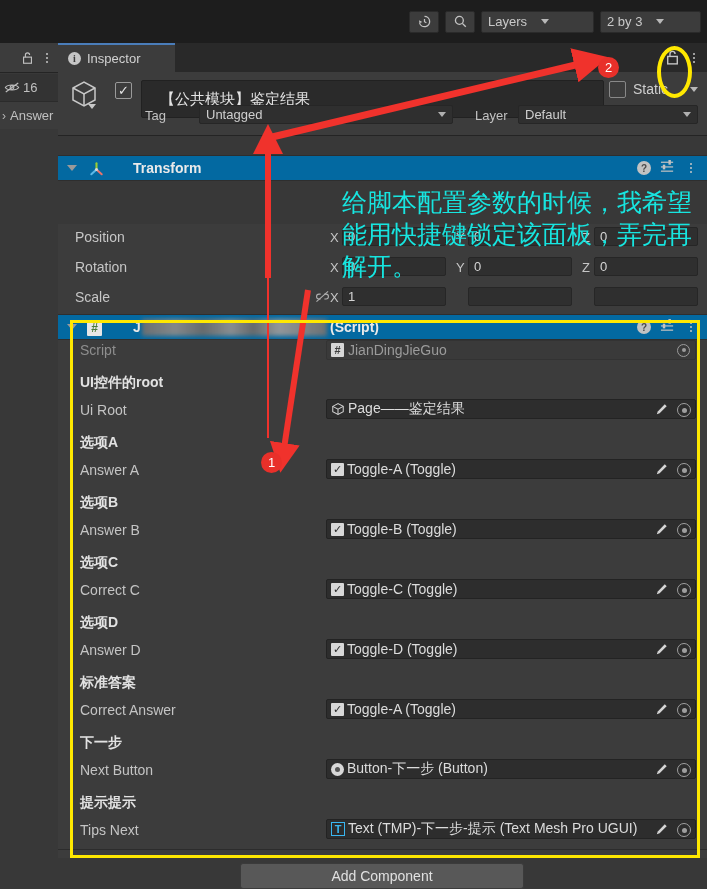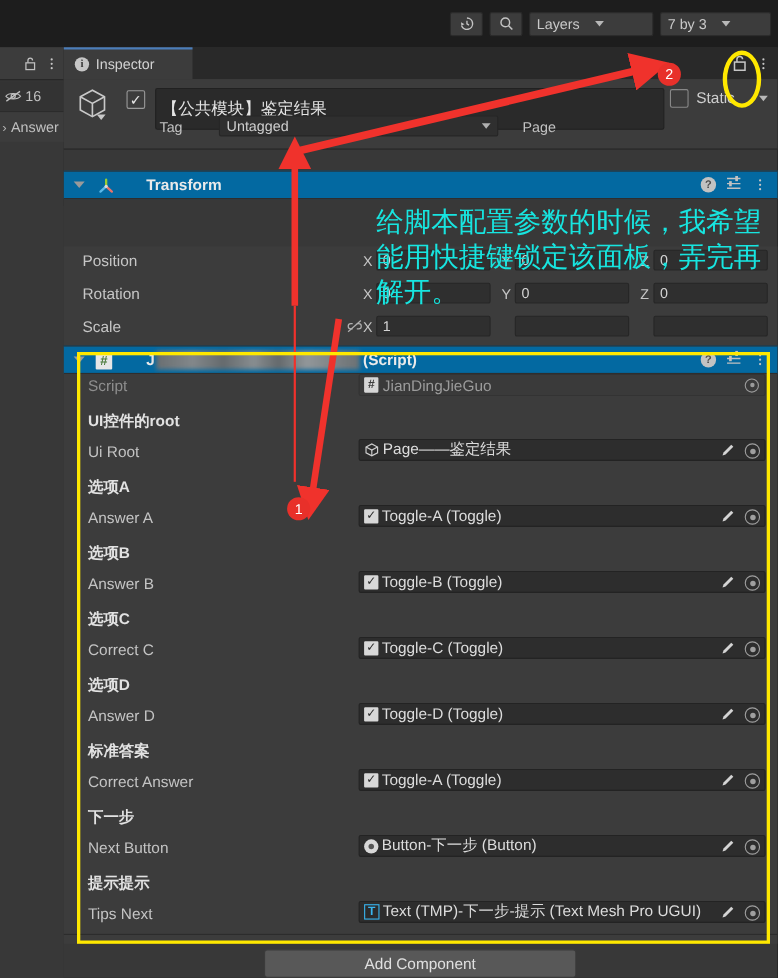--- a/index.html
+++ b/index.html
@@ -66,21 +66,21 @@
 
   
   .go-head { position: absolute; left: 0; top: 29px; width: 649px; height: 64px; background: #3c3c3c;
              border-bottom: 1px solid #242424; }
   .go-cube { position: absolute; left: 11px; top: 7px; width: 36px; height: 34px; }
   .go-check { position: absolute; left: 57px; top: 10px; width: 17px; height: 17px; background: #3c3c3c;
               border: 1px solid #9a9a9a; border-radius: 2px; color: #e6e6e6; font-size: 13px;
               display: flex; align-items: center; justify-content: center; line-height: 1; }
   .go-name { position: absolute; left: 83px; top: 8px; width: 463px; height: 38px; background: #2a2a2a;
              border: 1px solid #212121; border-radius: 2px; color: #e4e4e4; font-size: 15px;
-             display: flex; align-items: center; padding-left: 5px; }
+             display: flex; align-items: center; padding-left: 18px; }
   .static-cb { position: absolute; left: 551px; top: 9px; width: 17px; height: 17px; background: #3c3c3c;
                border: 1px solid #888; border-radius: 2px; }
   .static-lb { position: absolute; left: 575px; top: 9px; color: #cfcfcf; font-size: 14px; }
   .static-ca { position: absolute; left: 632px; top: 15px; }
   .tag-lb { position: absolute; left: 87px; top: 36px; color: #c2c2c2; font-size: 13px; }
   .tag-dd { position: absolute; left: 141px; top: 33px; width: 254px; height: 19px; background: #2f2f2f;
             border: 1px solid #262626; border-radius: 2px; color: #cfcfcf; font-size: 13px;
             display: flex; align-items: center; padding: 0 6px; }
   .layer-lb { position: absolute; left: 417px; top: 36px; color: #c2c2c2; font-size: 13px; }
   .layer-dd { position: absolute; left: 460px; top: 33px; width: 180px; height: 19px; background: #2f2f2f;
@@ -180,21 +180,21 @@
       <svg width="15" height="15" viewBox="0 0 16 16">
         <circle cx="6.8" cy="6.8" r="4.2" fill="none" stroke="#c4c4c4" stroke-width="1.4"></circle>
         <line x1="10" y1="10" x2="13.6" y2="13.6" stroke="#c4c4c4" stroke-width="1.5"></line>
       </svg>
     </div>
     <div class="tb-dd" style="width:113px">
       <span class="lbl">Layers</span>
       <span class="caret"></span>
     </div>
     <div class="tb-dd" style="width:101px">
-      <span class="lbl">7 by 3</span>
+      <span class="lbl">2 by 3</span>
       <span class="caret"></span>
     </div>
   </div>
 
   <div class="leftstrip">
     <div class="ls-row1">
       <svg width="13" height="14" viewBox="0 0 14 16">
         <rect x="2.5" y="7" width="9" height="7" fill="none" stroke="#c0c0c0" stroke-width="1.3"></rect>
         <path d="M4.6 7 V4.6 a2.4 2.4 0 0 1 4.8 0" fill="none" stroke="#c0c0c0" stroke-width="1.3"></path>
       </svg>
@@ -251,21 +251,25 @@
       <span class="go-check">✓</span>
       <div class="go-name">【公共模块】鉴定结果</div>
       <span class="static-cb"></span>
       <span class="static-lb">Static</span>
       <span class="static-ca caret"></span>
       <span class="tag-lb">Tag</span>
       <div class="tag-dd">
         <span>Untagged</span>
         <span class="dd-caret"></span>
       </div>
-      <span class="layer-lb">Page</span>
+      <span class="layer-lb">Layer</span>
+      <div class="layer-dd">
+        <span>Default</span>
+        <span class="dd-caret"></span>
+      </div>
     </div>
 
     <div class="comp-head" style="top:112px">
       <span class="foldout"></span>
       <span style="position:absolute;left:30px;top:5px">
         <svg width="17" height="17" viewBox="0 0 18 18">
           <line x1="9" y1="9" x2="9" y2="2.5" stroke="#9acd32" stroke-width="2.2" stroke-linecap="round"></line>
           <line x1="9" y1="9" x2="3.5" y2="14" stroke="#5bb8e8" stroke-width="2.2" stroke-linecap="round"></line>
           <line x1="9" y1="9" x2="14.5" y2="14" stroke="#e8736b" stroke-width="2.2" stroke-linecap="round"></line>
           <circle cx="9" cy="9" r="1.6" fill="#d8d8d8"></circle>

